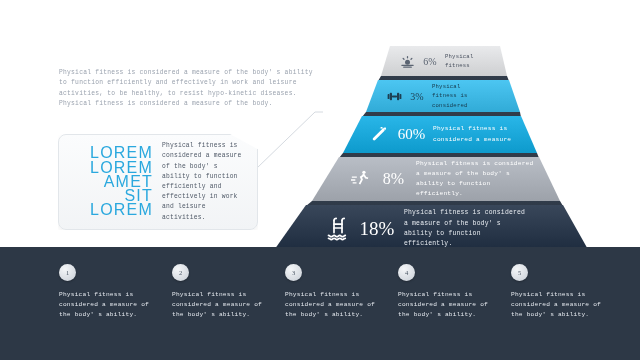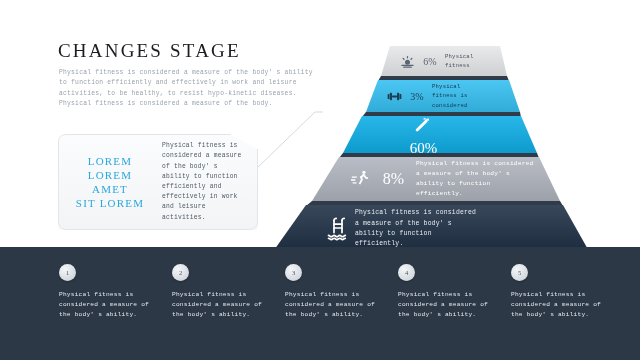--- a/index.html
+++ b/index.html
@@ -30,23 +30,23 @@
   #callout {
     position:absolute; left:58px; top:134px; width:200px; height:96px;
     background:linear-gradient(180deg,#fbfcfd 0%,#f2f4f6 100%);
     border:1px solid #e2e6ea;
     border-radius:8px 0 8px 8px;
     box-shadow:0 2px 5px rgba(0,0,0,.06);
     clip-path:polygon(0 0, 86% 0, 100% 16%, 100% 100%, 0 100%);
   }
   #callout-inner { position:absolute; inset:0; display:flex; align-items:center; padding:0 10px 0 8px; gap:9px; }
   #lorem {
-    color:#2aa8de; font-size:11px; line-height:14.2px;
-    text-align:center; letter-spacing:1.2px; width:86px; flex:none;
-    font-family:Liberation Serif, serif;
+    color:#2aa8de; font-size:16px; line-height:14.2px;
+    text-align:right; letter-spacing:1.2px; width:86px; flex:none;
+    font-family:Liberation Sans, sans-serif;
   }
   #callout-text { font-size:6.3px; line-height:10.2px; color:#4e5866; letter-spacing:.2px; }
 
   
   #leader { position:absolute; left:255px; top:110px; width:70px; height:60px; }
 
   
   #pyramid { position:absolute; left:0; top:0; width:640px; height:250px; }
   .tier { position:absolute; display:flex; align-items:center; }
   .tier .ico { flex:none; display:flex; align-items:center; justify-content:center; }
@@ -66,21 +66,20 @@
     display:flex; align-items:center; justify-content:center;
     box-shadow:0 1px 2px rgba(0,0,0,.25);
   }
   .btxt { margin-top:9px; font-size:6.2px; line-height:10.2px; color:#e4e8ee; letter-spacing:.2px; }
 </style>
 </head>
 <body>
 
 <div id="slide">
 
-  <div id="title">CHANGES  STAGE</div>
   <div id="intro">Physical fitness is considered a measure of the body' s ability to function efficiently and effectively in work and leisure activities, to be healthy, to resist hypo-kinetic diseases. Physical fitness is considered a measure of the body.</div>
 
   <svg id="leader" viewBox="0 0 70 60">
     <path d="M2 58 L60 2 L68 2" fill="none" stroke="#d5dae0" stroke-width="1"></path>
   </svg>
 
   <div id="callout">
     <div id="callout-inner">
       <div id="lorem">
           <div>LOREM</div>
@@ -120,21 +119,21 @@
          <rect x="20" y="8" width="3" height="8" rx="1"></rect>
        </svg>
           </span>
           <span class="pct" style="font-size: 10px; color: rgb(29, 63, 82); width: 20px; text-align: center;">3%</span>
           <span class="txt" style="font-size: 5.6px; line-height: 9.072px; color: rgb(22, 56, 74); width: 52px;">Physical fitness is considered</span>
         </div>
       </div>
       <div class="tier" style="left: 0px; top: 116px; width: 640px; height: 44px;">
         <div style="position: absolute; inset: 0px; background: linear-gradient(rgb(41, 182, 232) 0%, rgb(8, 149, 199) 100%); clip-path: polygon(56.563% 0%, 81.406% 0%, 83.906% 84.091%, 53.594% 84.091%); filter: drop-shadow(rgba(0, 0, 0, 0.22) 0px 2px 3px);"></div>
         <div style="position: absolute; inset: 0px; background: linear-gradient(rgb(60, 71, 87), rgb(47, 58, 72)); clip-path: polygon(53.594% 84.091%, 83.906% 84.091%, 84.219% 95.455%, 52.969% 95.455%);"></div>
-        <div style="position: absolute; left: 371px; top: 0px; height: 37px; display: flex; align-items: center; gap: 5px; flex-direction: column;">
+        <div style="position: absolute; left: 371px; top: 0px; height: 37px; display: flex; align-items: center; gap: 5px;">
           <span class="ico">
             <svg width="19" height="19" viewBox="0 0 24 24" fill="#ffffff">
          <path d="M14.5 2.5c-1.6-.2-3 .6-3.6 1.9 1.3-.4 2.6-.1 3.4.8.3-.9.4-1.8.2-2.7z"></path>
          <path d="M19 3.6c-1.4-.7-3-.4-3.9.7 1.3.2 2.3 1.1 2.7 2.3.9-.7 1.4-1.9 1.2-3z"></path>
          <path d="M16.8 7.6 5.3 19.1c-.7.7-1.9.7-2.6 0s-.7-1.9 0-2.6L14.2 5c.7-.7 1.9-.7 2.6 0s.7 1.9 0 2.6z"></path>
        </svg>
           </span>
           <span class="pct" style="font-size: 15px; color: rgb(255, 255, 255); width: 33px; text-align: center;">60%</span>
           <span class="txt" style="font-size: 6.2px; line-height: 10.044px; color: rgb(255, 255, 255); width: 105px;">Physical fitness is considered a measure</span>
         </div>
@@ -159,20 +158,21 @@
         <div style="position: absolute; left: 326px; top: 0px; height: 48px; display: flex; align-items: center; gap: 5px;">
           <span class="ico">
             <svg width="24" height="24" viewBox="0 0 24 24" fill="none" stroke="#ffffff" stroke-width="1.7" stroke-linecap="round">
          <path d="M8 3.6v12M16 3.6v12"></path>
          <path d="M8 7.2h8M8 11h8"></path>
          <path d="M8 3.6c0-1.4 1-2.2 2.2-2.2M16 3.6c0-1.4 1-2.2 2.2-2.2"></path>
          <path d="M2.5 18.4c1.4 0 1.4 1.3 2.8 1.3s1.4-1.3 2.8-1.3 1.4 1.3 2.8 1.3 1.4-1.3 2.8-1.3 1.4 1.3 2.8 1.3 1.4-1.3 2.8-1.3"></path>
          <path d="M2.5 21.3c1.4 0 1.4 1.3 2.8 1.3s1.4-1.3 2.8-1.3 1.4 1.3 2.8 1.3 1.4-1.3 2.8-1.3 1.4 1.3 2.8 1.3 1.4-1.3 2.8-1.3"></path>
        </svg>
           </span>
+          <span class="pct" style="font-size: 19px; color: rgb(255, 255, 255); width: 44px; text-align: center;">18%</span>
           <span class="txt" style="font-size: 6.4px; line-height: 10.368px; color: rgb(233, 237, 242); width: 128px;">Physical fitness is considered a measure of the body' s ability to function efficiently.</span>
         </div>
       </div>
     </div>
 
   <div id="band">
       <div class="bcol" style="left: 59px;">
         <div class="bnum">1</div>
         <div class="btxt">Physical fitness is considered a measure of the body' s ability.</div>
       </div>

